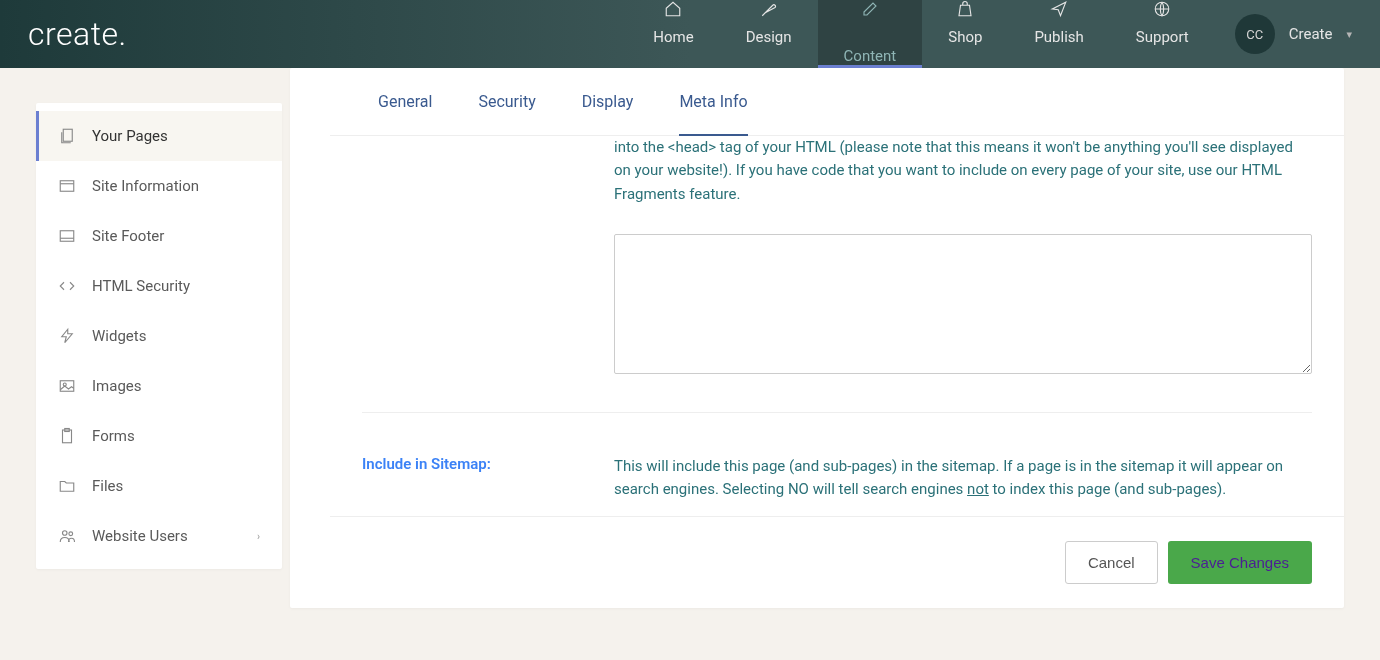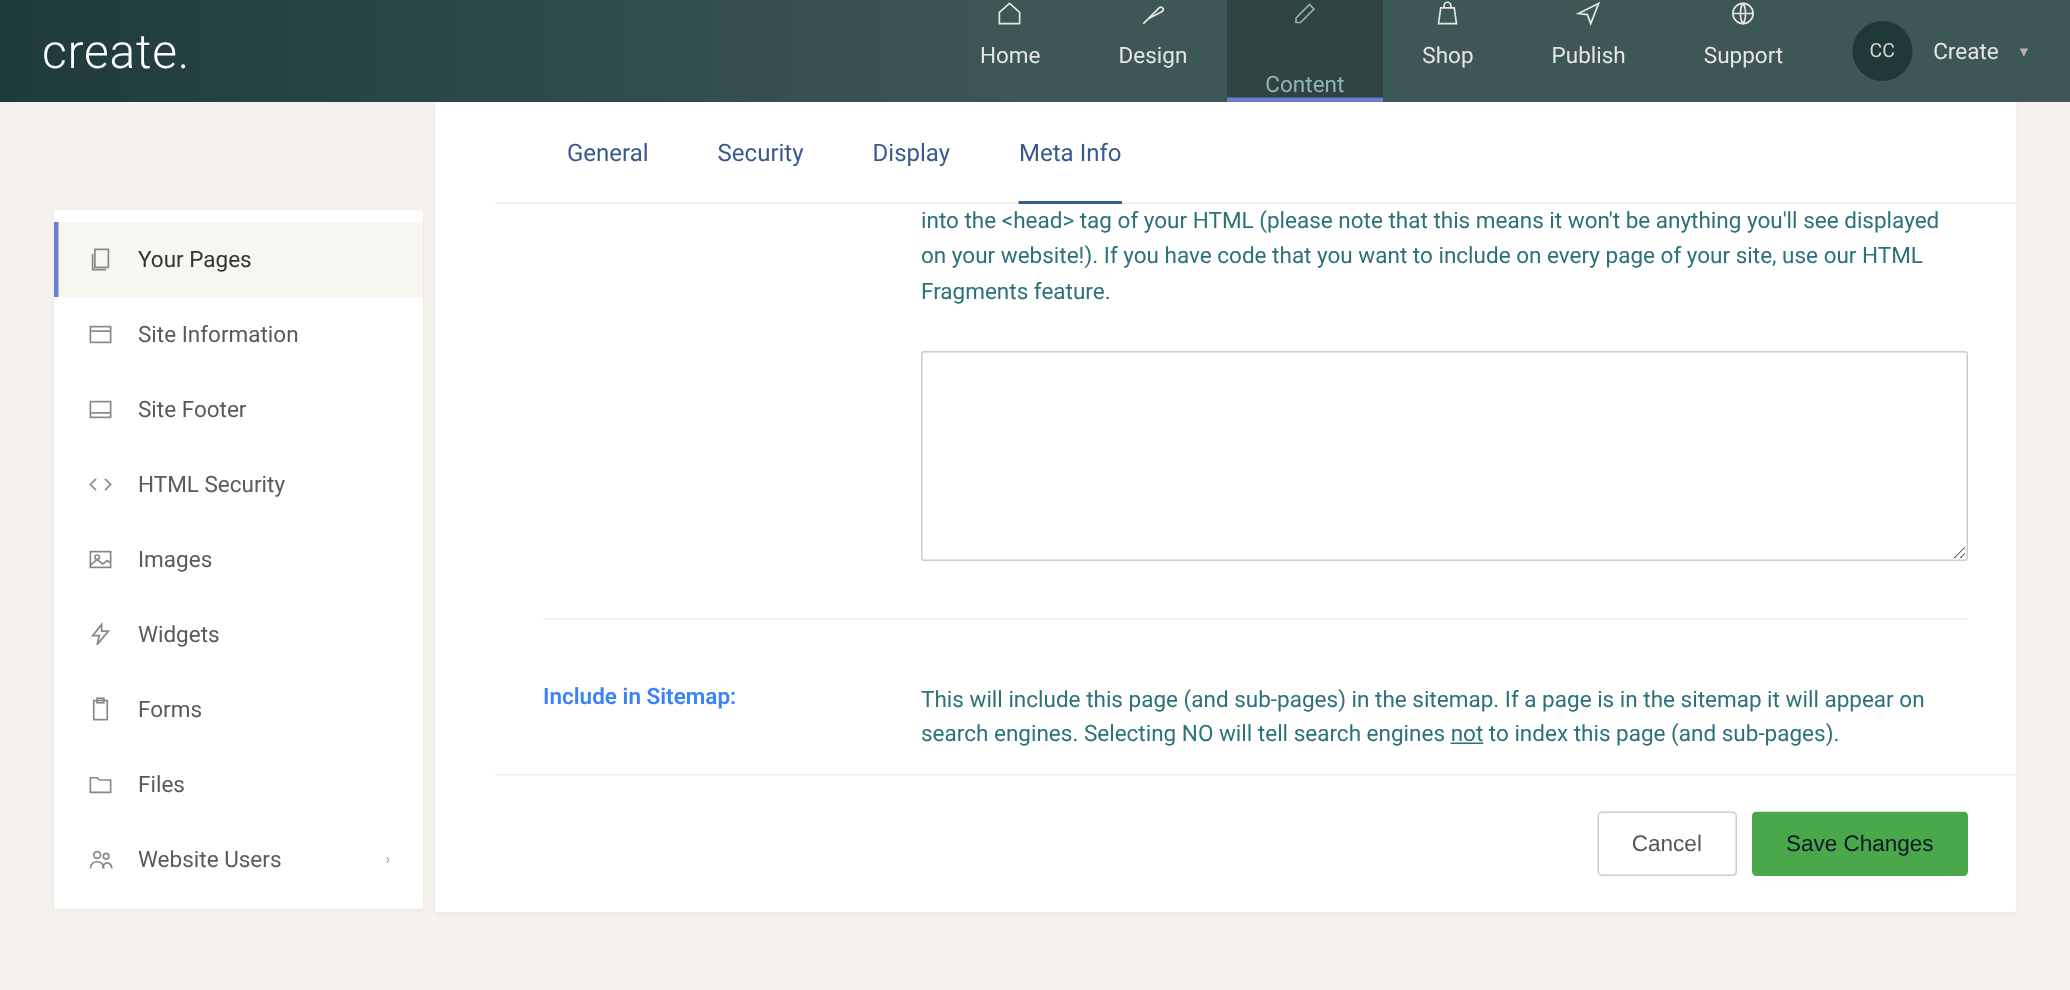--- a/index.html
+++ b/index.html
@@ -91,21 +91,21 @@
 
     
     .container {
       display: flex;
       padding: 0;
       height: calc(100% - 68px);
     }
     .sidebar {
       width: 246px;
       margin-left: 36px;
-      margin-top: 72px;
+      margin-top: 35px;
       background: #fff;
       border-radius: 2px;
       box-shadow: 0 1px 3px rgba(0,0,0,0.04);
       height: fit-content;
       padding: 8px 0;
     }
     .sidebar-item {
       display: flex;
       align-items: center;
       gap: 16px;
@@ -241,21 +241,21 @@
       cursor: pointer;
       border: 1px solid transparent;
     }
     .btn-cancel {
       background: #fff;
       border: 1px solid #ccc;
       color: #555;
     }
     .btn-save {
       background: #4aa84a;
-      color: #0f172a;
+      color: #4c1d95;
     }
     svg { stroke: currentColor; fill: none; stroke-width: 1.5; }
   </style>
 </head>
 <body>
 
 <div class="header">
   <div class="logo">create.</div>
   <div class="nav">
     <div class="nav-item">
@@ -348,34 +348,34 @@
       <span class="sidebar-icon">
           <svg viewBox="0 0 24 24" width="18" height="18">
             <path d="M8 7 L3 12 L8 17 M16 7 L21 12 L16 17"></path>
           </svg>
         </span>
       <span>HTML Security</span>
     </div>
     <div class="sidebar-item">
       <span class="sidebar-icon">
           <svg viewBox="0 0 24 24" width="18" height="18">
+            <path d="M13 3 L5 13 H11 L9 21 L19 9 H13 Z"></path>
+          </svg>
+        </span>
+      <span>Widgets</span>
+    </div>
+    <div class="sidebar-item">
+      <span class="sidebar-icon">
+          <svg viewBox="0 0 24 24" width="18" height="18">
             <rect x="3" y="5" width="18" height="14"></rect>
             <circle cx="9" cy="10" r="2"></circle>
             <path d="M3 17 L9 12 L14 16 L18 13 L21 15"></path>
           </svg>
         </span>
       <span>Images</span>
-    </div>
-    <div class="sidebar-item">
-      <span class="sidebar-icon">
-          <svg viewBox="0 0 24 24" width="18" height="18">
-            <path d="M13 3 L5 13 H11 L9 21 L19 9 H13 Z"></path>
-          </svg>
-        </span>
-      <span>Widgets</span>
     </div>
     <div class="sidebar-item">
       <span class="sidebar-icon">
           <svg viewBox="0 0 24 24" width="18" height="18">
             <rect x="6" y="4" width="12" height="17"></rect>
             <rect x="9" y="2" width="6" height="4"></rect>
           </svg>
         </span>
       <span>Forms</span>
     </div>

